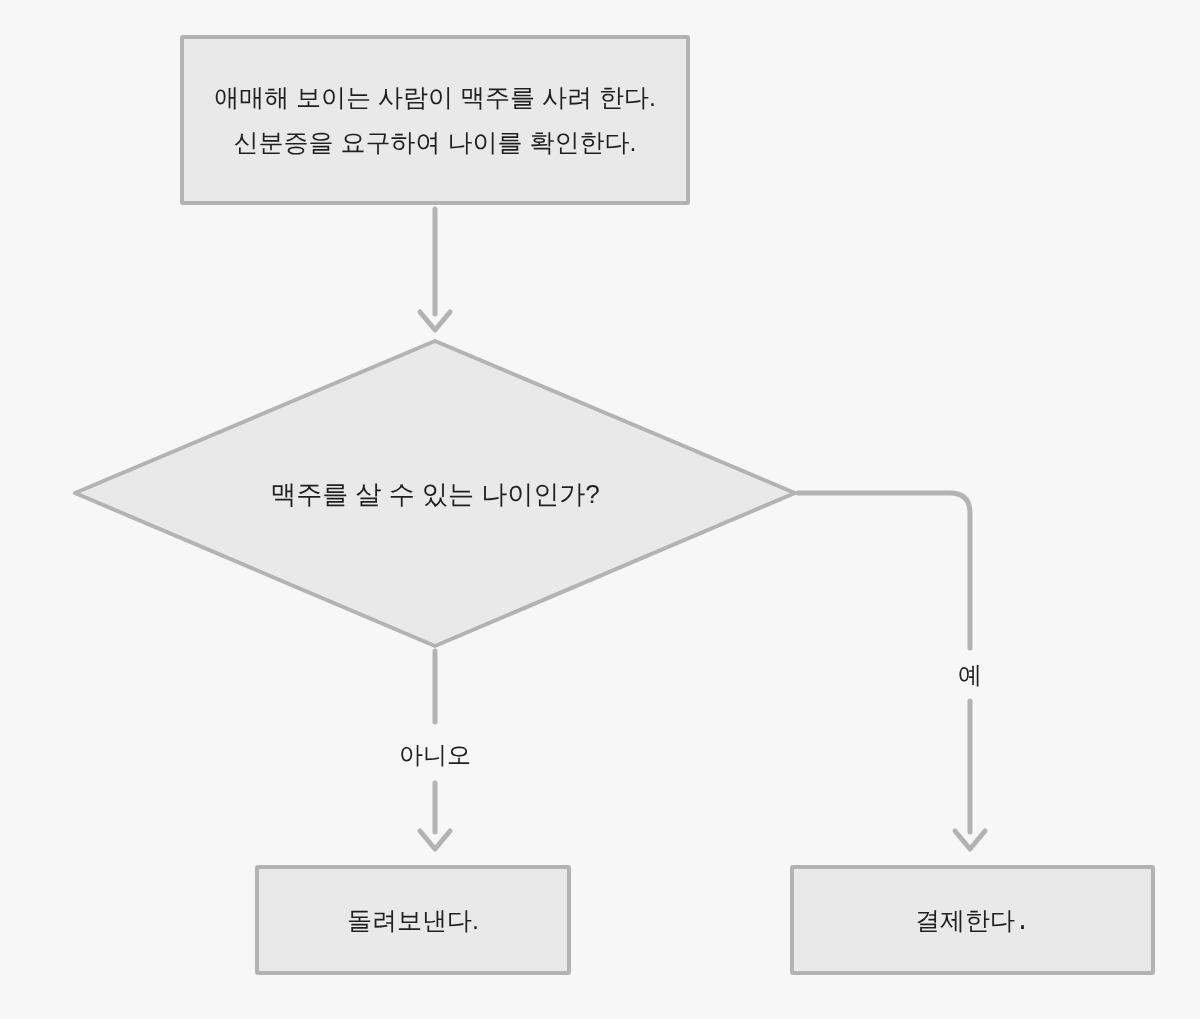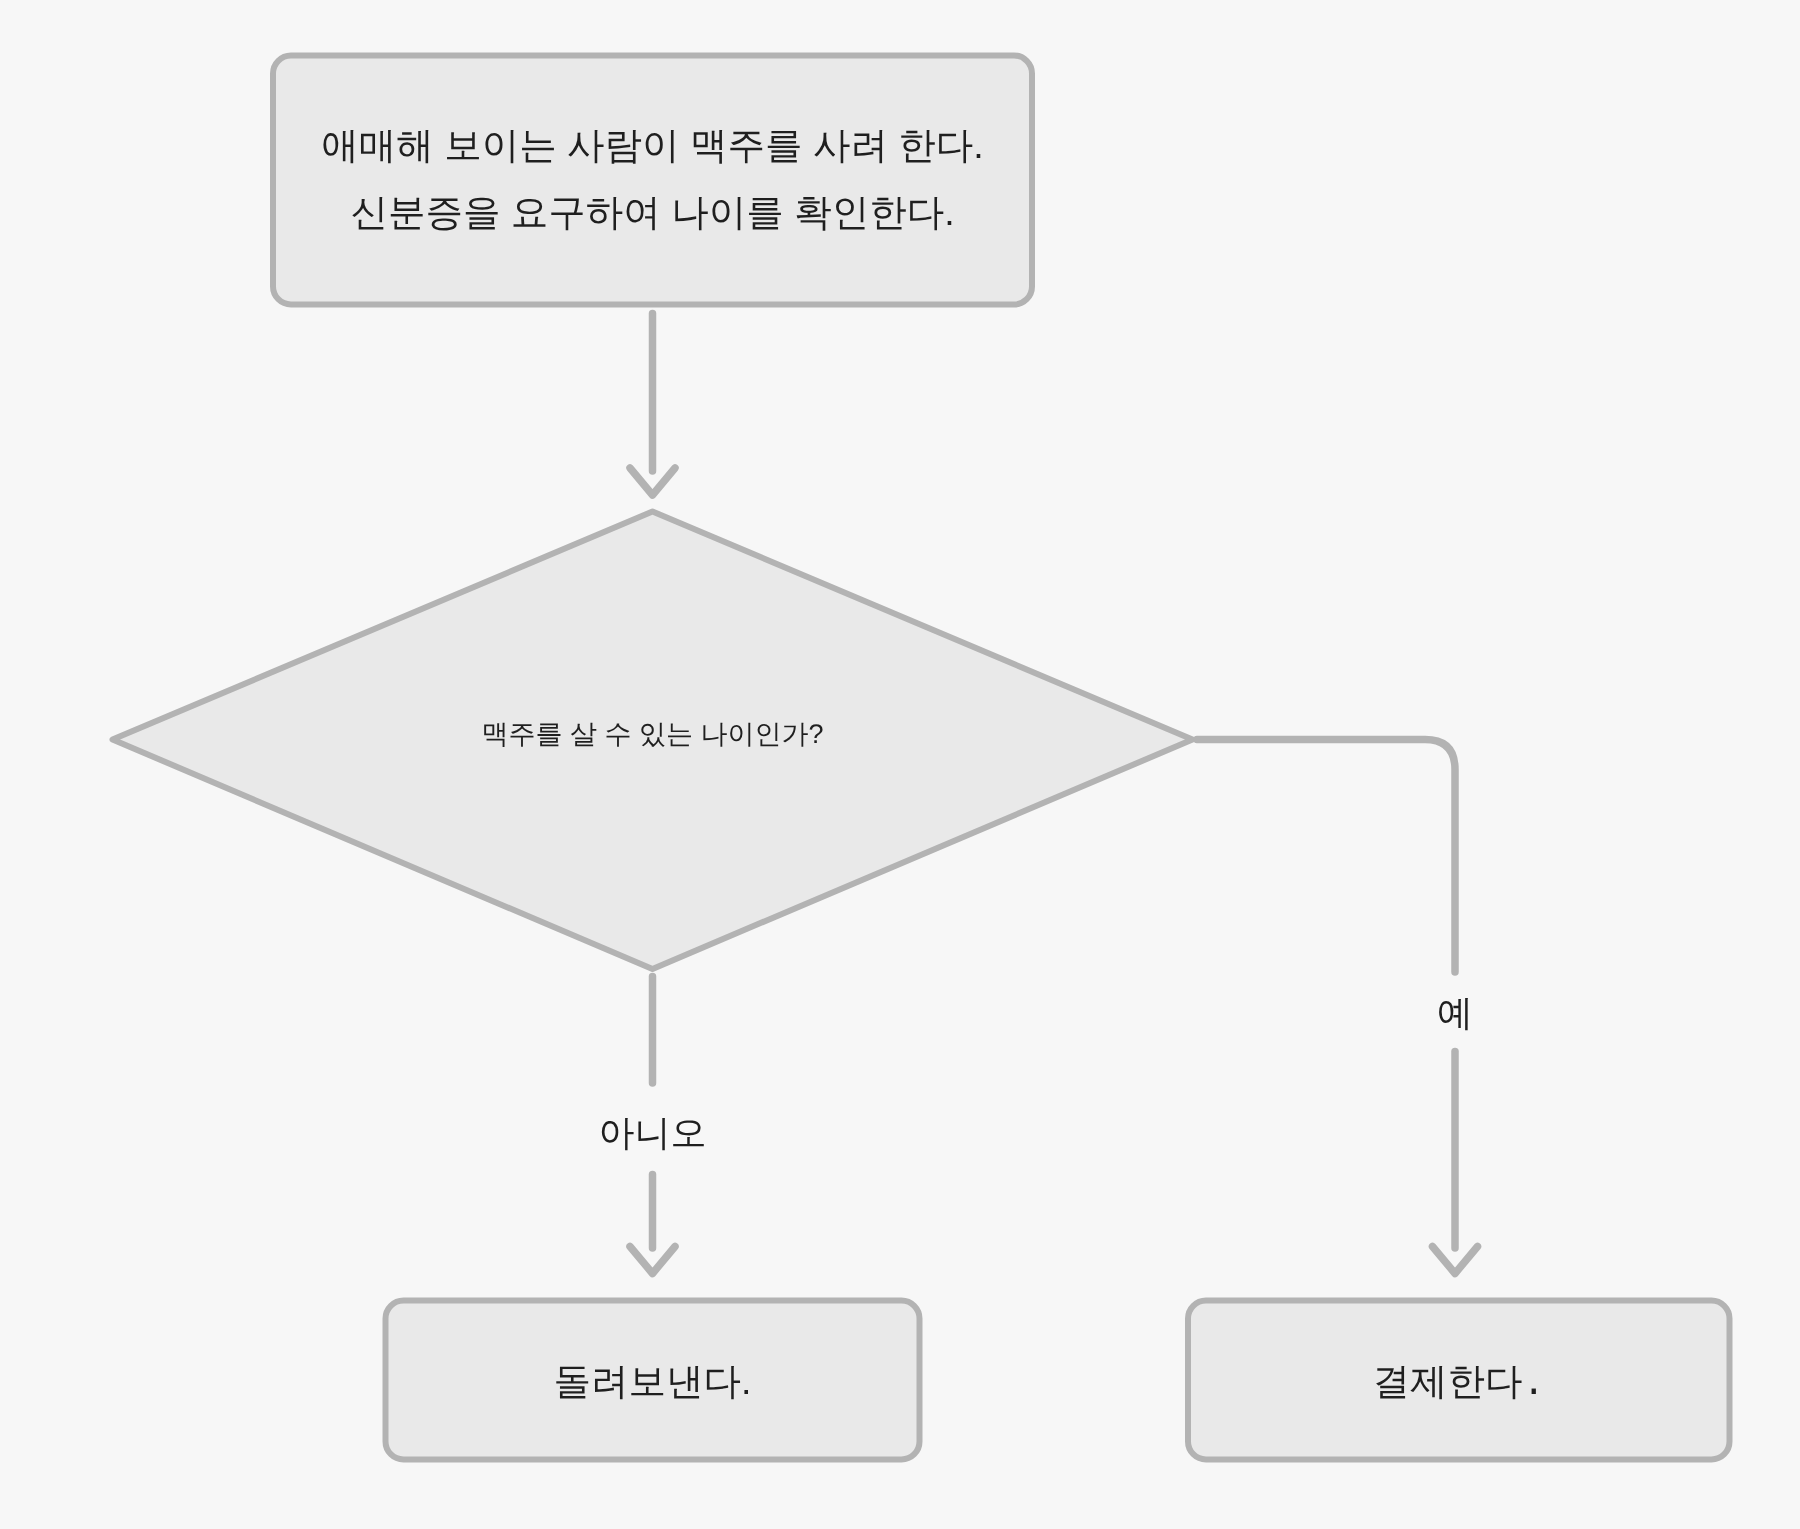--- a/index.html
+++ b/index.html
@@ -28,45 +28,45 @@
     fill: none;
     stroke: #b3b3b3;
     stroke-width: 5;
     stroke-linecap: round;
     stroke-linejoin: round;
   }
   .node {
     position: absolute;
     background: #e9e9e9;
     border: 4px solid #b3b3b3;
-    border-radius: 14px;
+    border-radius: 3px;
     display: flex;
     align-items: center;
     justify-content: center;
     text-align: center;
     color: #1f1f1f;
   }
   .node.start {
     left: 180px; top: 35px;
     width: 510px; height: 170px;
     font-size: 25px;
     line-height: 1.8;
   }
   .node.result {
     top: 865px; height: 110px;
     font-size: 25px;
   }
-  .node.result.left  { left: 255px; width: 360px; }
+  .node.result.left  { left: 255px; width: 316px; }
   .node.result.right { left: 790px; width: 365px; font-family: Liberation Mono, monospace; }
   .decision-label {
     position: absolute;
     left: 75px; top: 477px;
     width: 720px;
     text-align: center;
-    font-size: 18px;
+    font-size: 26px;
     color: #1f1f1f;
   }
   .branch-label {
     position: absolute;
     font-size: 24px;
     color: #1f1f1f;
     transform: translate(-50%, -50%);
     white-space: nowrap;
   }
   .branch-label.no  { left: 435px; top: 755px; text-align: center; }

